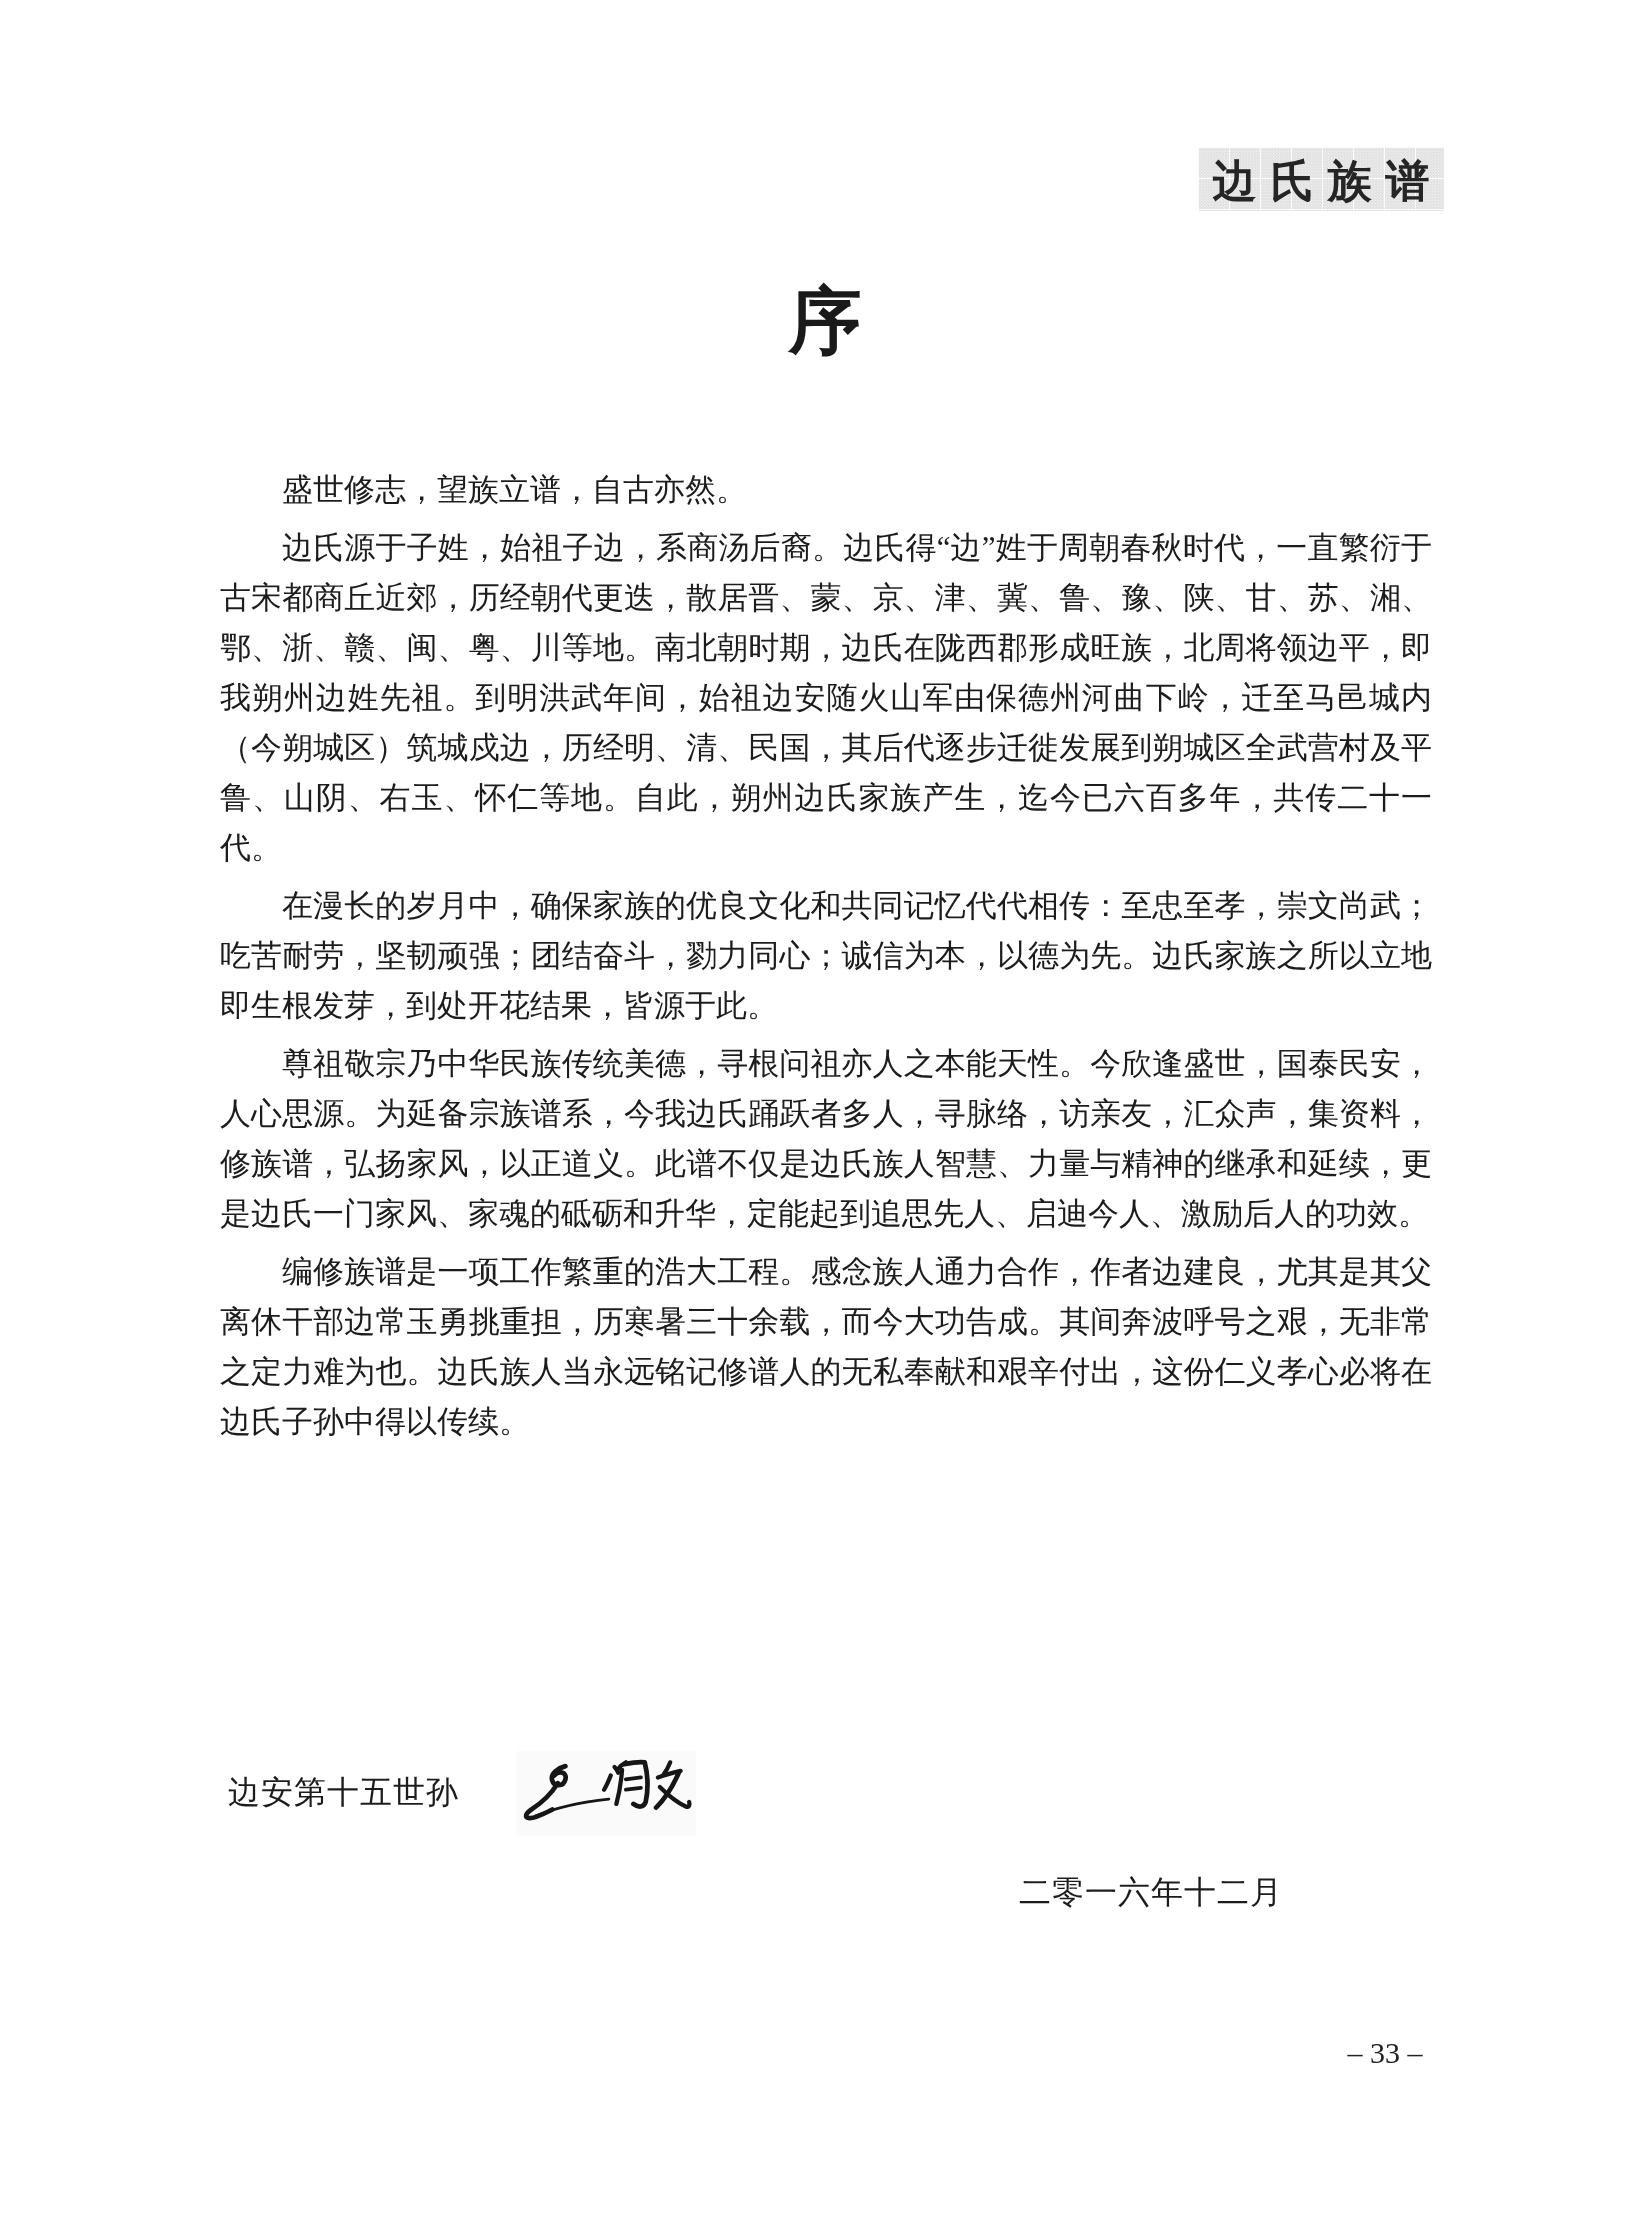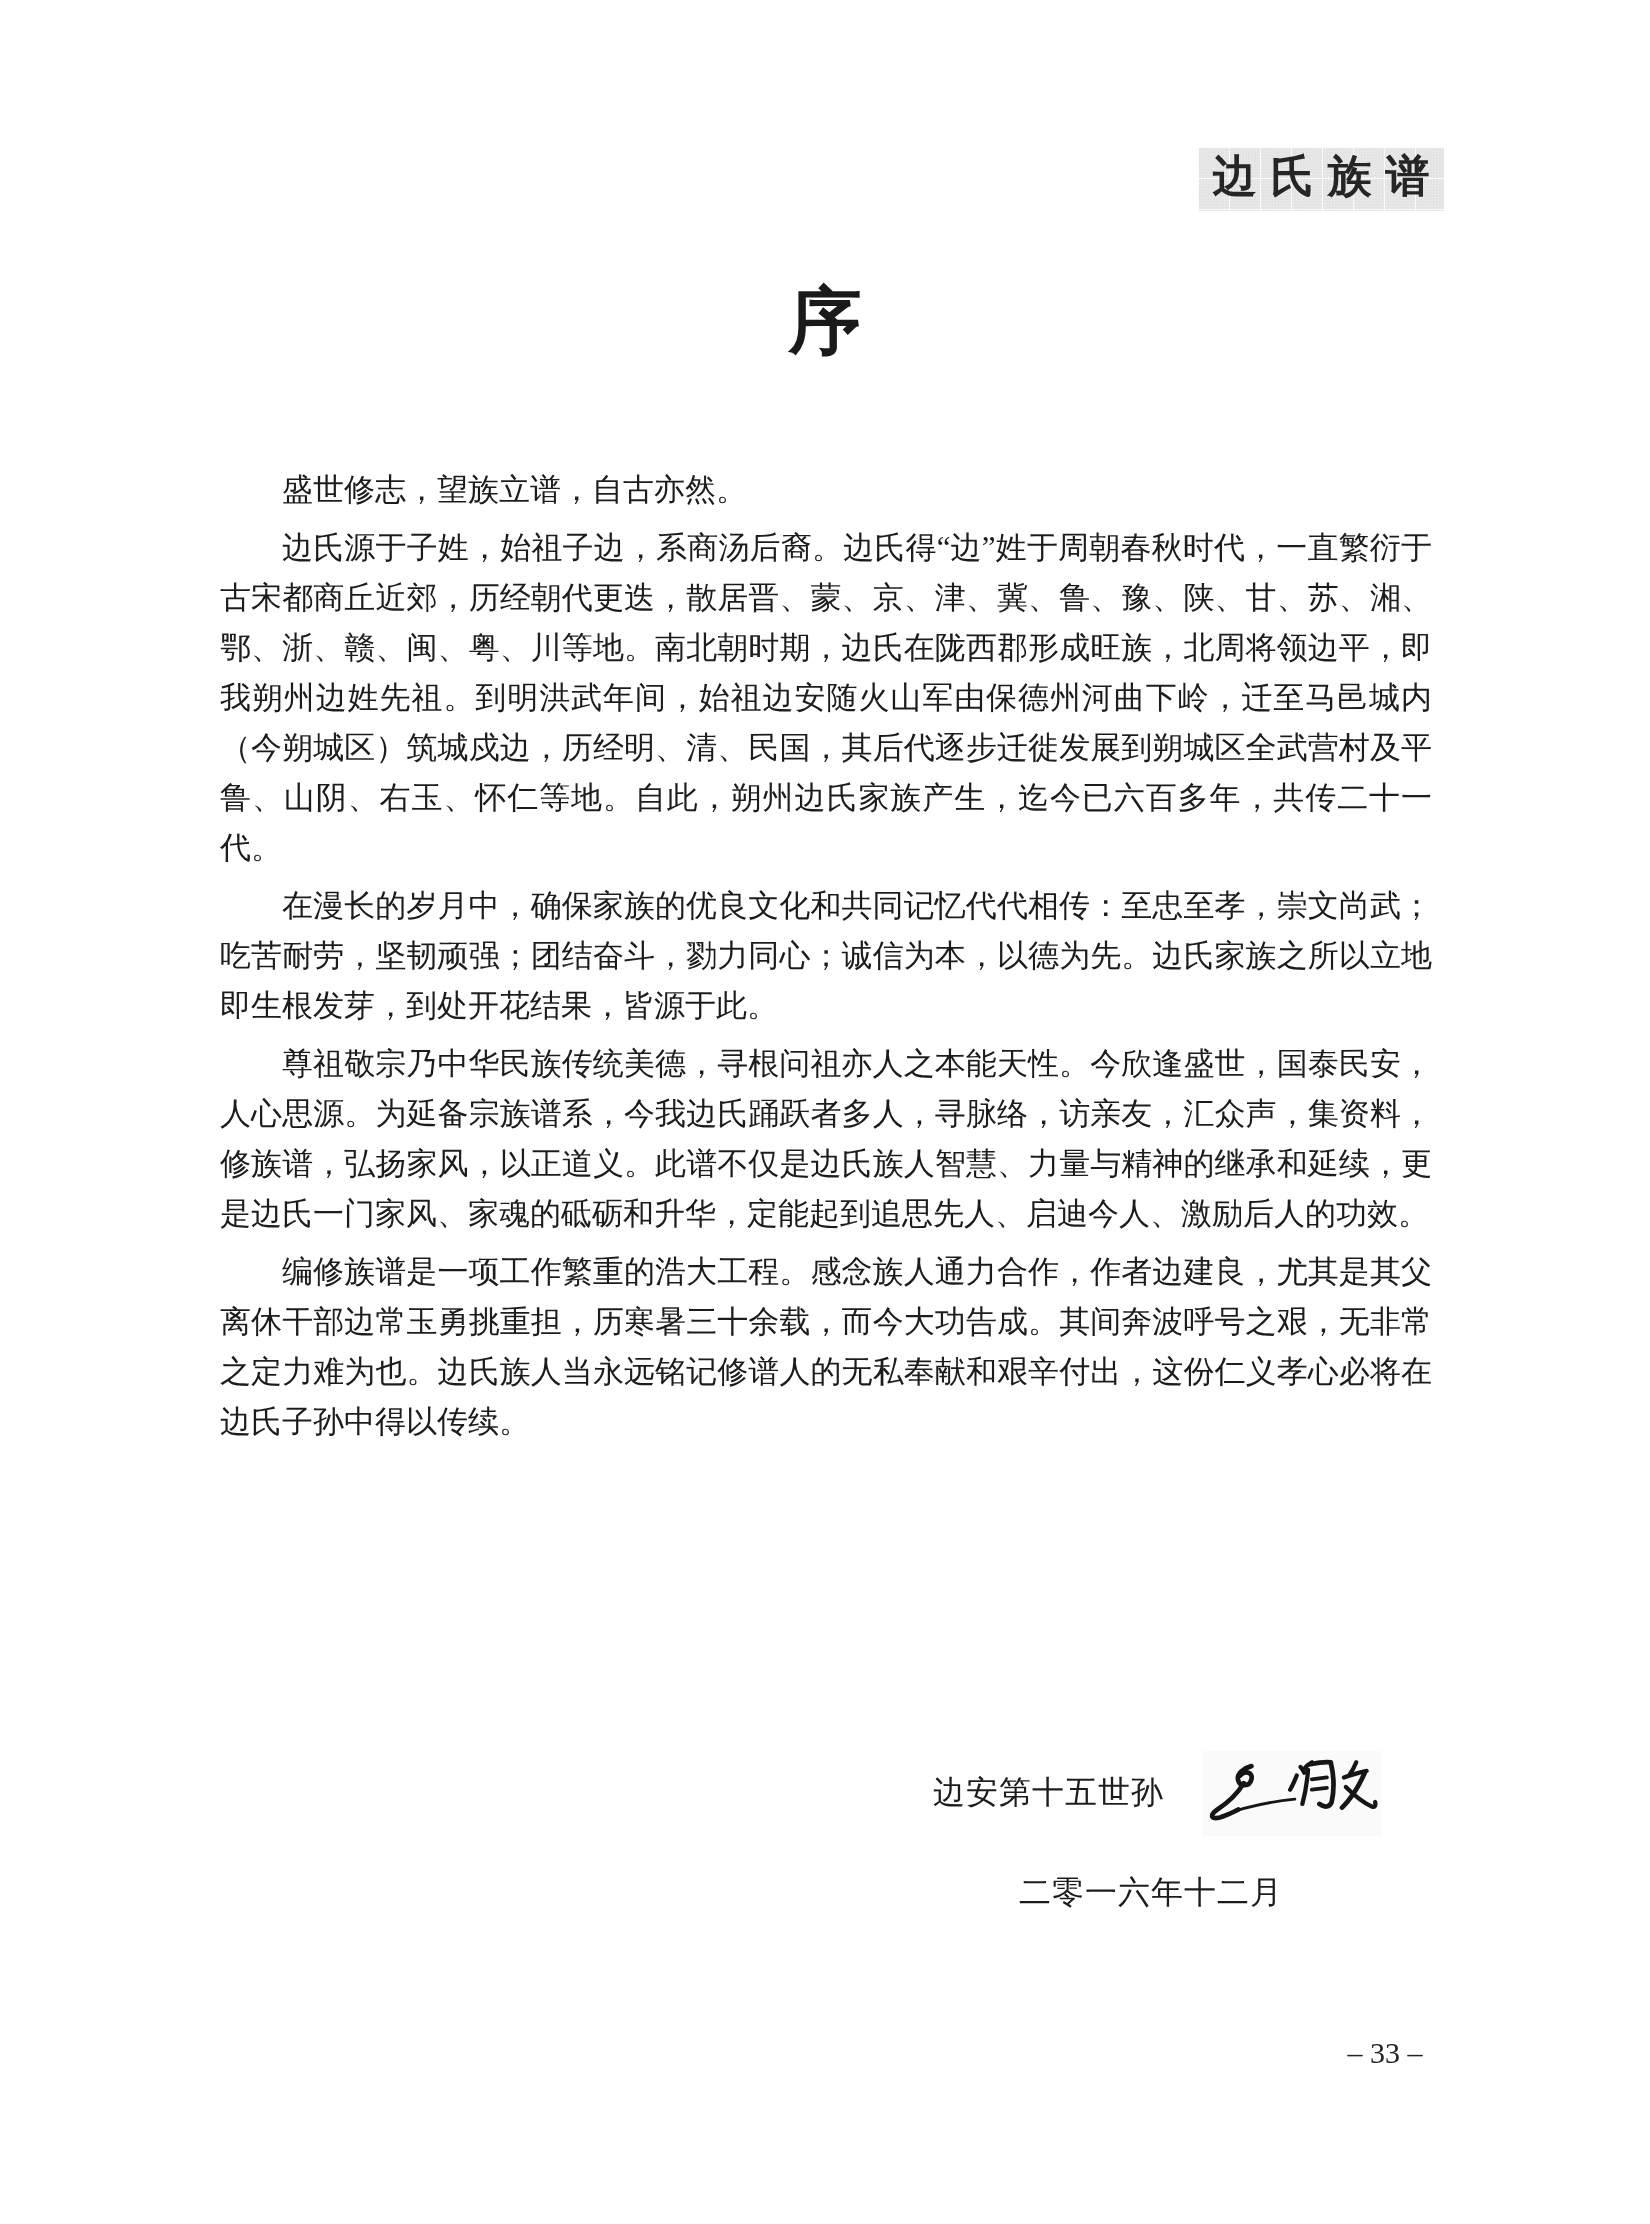--- a/index.html
+++ b/index.html
@@ -13,40 +13,40 @@
   }
   
   .stamp{
     position:absolute;left:1198px;top:147px;width:246px;height:64px;
     background-color:#e6e6e6;
     background-image:
       linear-gradient(to right, rgba(255,255,255,.85) 1px, transparent 1px),
       linear-gradient(to bottom, rgba(255,255,255,.85) 1px, transparent 1px),
       repeating-conic-gradient(#dedede 0% 25%, #efefef 0% 50%);
     background-size:31px 31px,31px 31px,2.9px 2.9px;
-    display:flex;align-items:flex-start;justify-content:center;
+    display:flex;align-items:flex-end;justify-content:center;
     font-weight:700;font-size:44px;
     letter-spacing:13.6px;padding-left:13.6px;box-sizing:border-box;
     color:#252525;
   }
   .title{
     position:absolute;left:212px;top:281px;width:1228px;margin:0;
     text-align:center;font-size:73px;line-height:82px;font-weight:700;
     color:#1a1a1a;letter-spacing:1.9px;
   }
   .body{
     position:absolute;left:212px;top:457px;width:1228px;
     font-size:31px;line-height:50px;
     text-align:justify;text-justify:inter-ideograph;
   }
   .body p{margin:8px;text-indent:2em;}
   .sig-row{
-    position:absolute;left:212px;top:1747px;width:1228px;height:92px;
-    display:flex;align-items:center;justify-content:flex-end;
-    gap:38px;padding-right:58px;box-sizing:border-box;
+    position:absolute;left:228px;top:1747px;width:1228px;height:92px;
+    display:flex;align-items:center;justify-content:flex-start;
+    gap:57px;padding-right:58px;box-sizing:border-box;
   }
   .sig-prefix{font-size:32px;letter-spacing:1px;}
   .sig{width:180px;height:85px;background:#fafafa;}
   .sig path{fill:none;stroke:#161616;stroke-linecap:round;stroke-linejoin:round;}
   .date-row{
     position:absolute;left:212px;top:1871px;width:1228px;
     text-align:right;padding-right:157px;box-sizing:border-box;
     font-size:32px;letter-spacing:1px;
   }
   .page-num{

